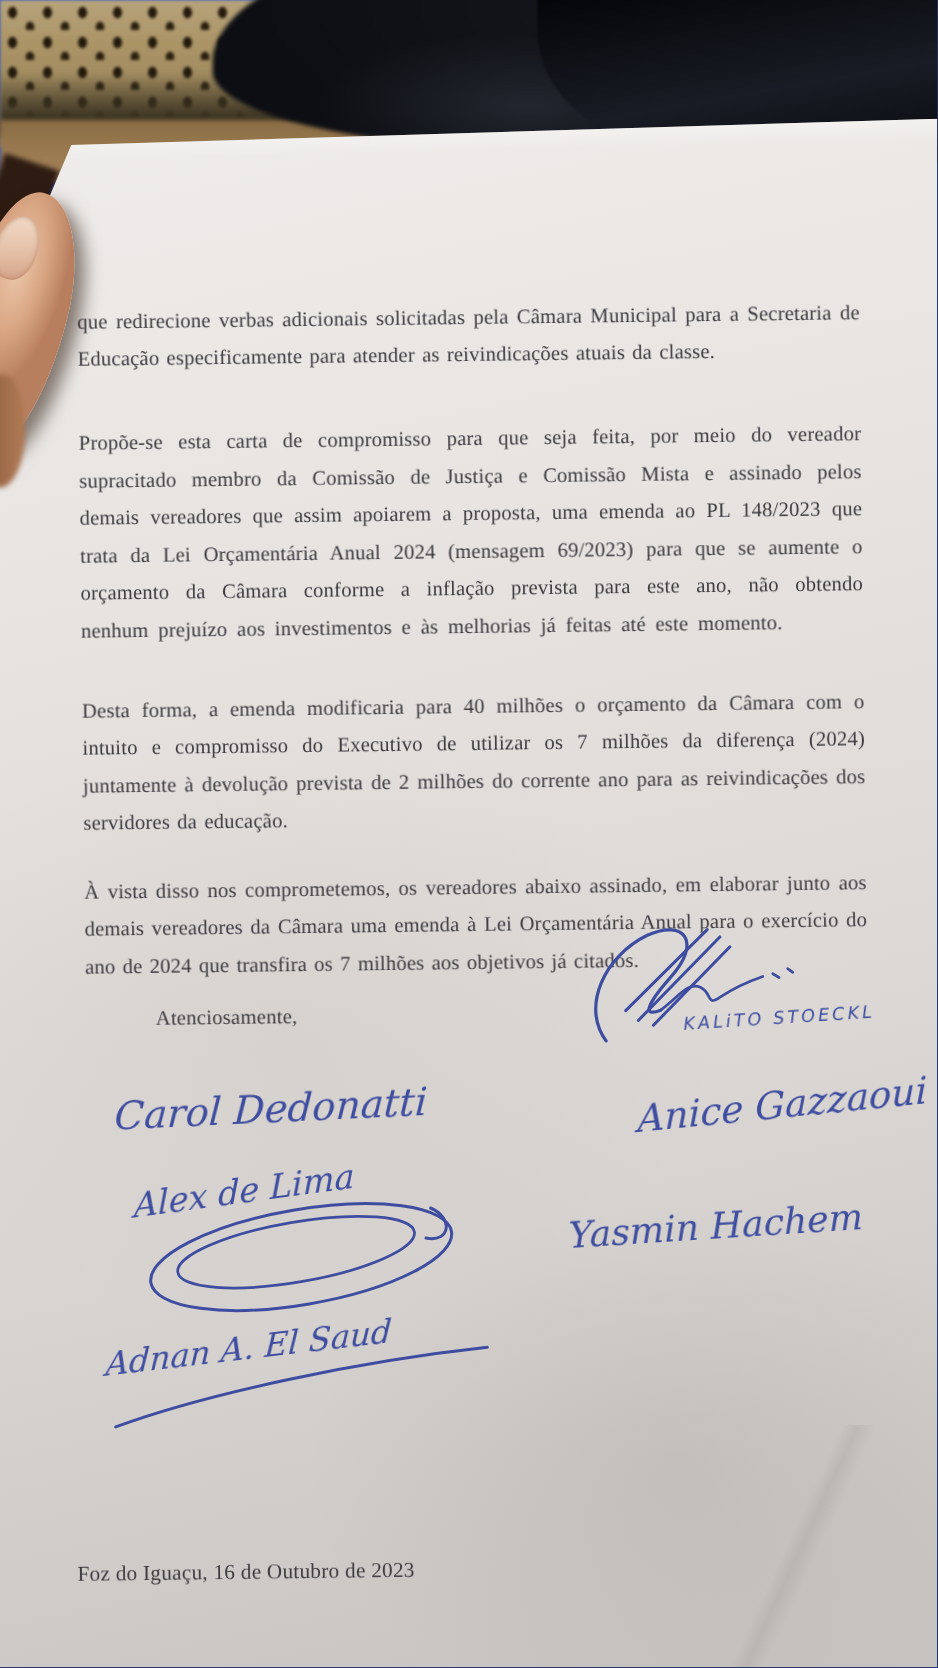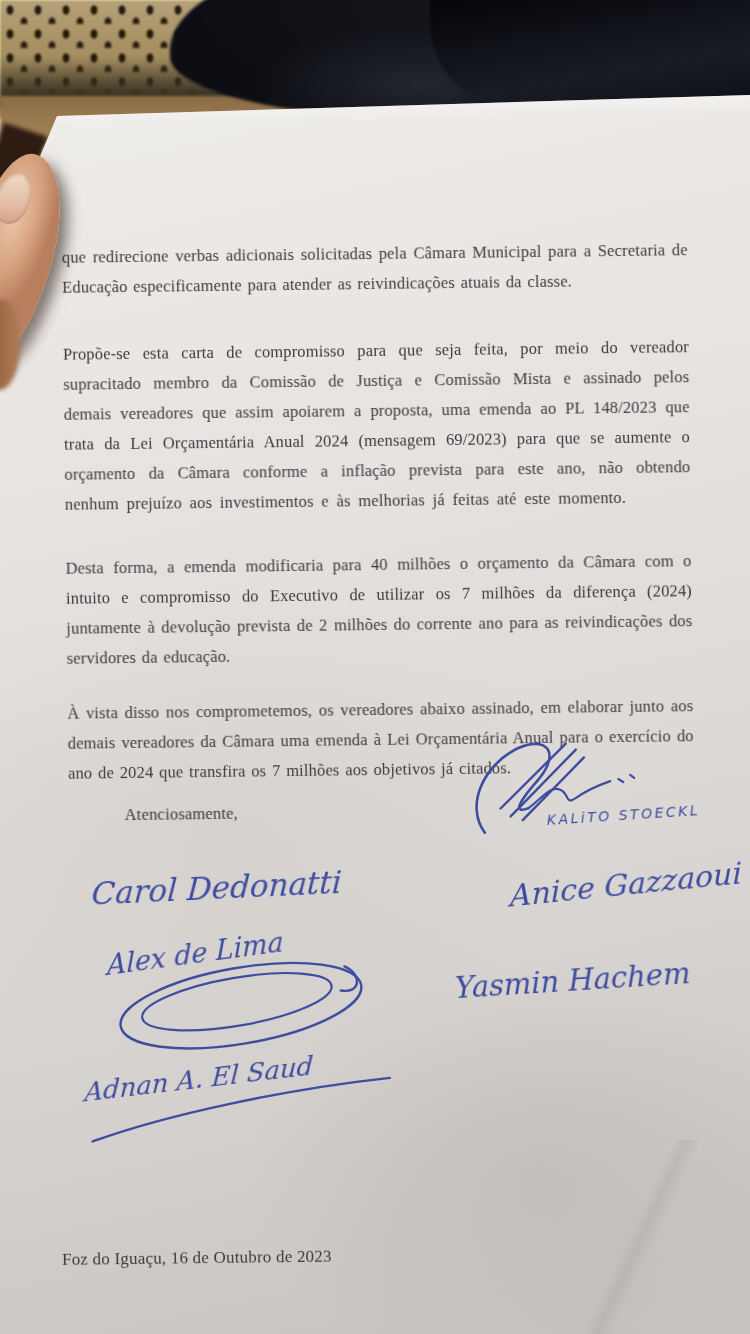--- a/index.html
+++ b/index.html
@@ -2,21 +2,21 @@
 <html style="--paper: #e3e0dd; --ink-text: #3c3b40; --ink-blue: #3e4da0; --wicker: #ab9466; --leather: #0d0f14; --wood: #7c4a1e; --skin: #d9a683;"><head>
 <meta charset="utf-8">
 <style>
   :root{
     --paper:#e3e0dd; --ink-text:#3c3b40; --ink-blue:#3e4da0;
     --wicker:#ab9466; --leather:#0d0f14; --wood:#7c4a1e; --skin:#d9a683;
   }
   html,body{margin:0;padding:0;background:#222;}
   .scene{
     position:relative; width:750px; height:1334px; overflow:hidden;
-    background:#fef9c3;
+    background:#1d4ed8;
     font-family:"Liberation Serif", serif;
   }
   
   .wicker{
     position:absolute; left:0; top:0; width:360px; height:118px;
     background-color:var(--wicker);
     background-image:
       radial-gradient(ellipse 6px 8px at 10px 10px, #241a0c 55%, rgba(36,26,12,0) 62%),
       radial-gradient(ellipse 6px 8px at 24px 22px, #2a1f0f 55%, rgba(42,31,15,0) 62%),
       linear-gradient(180deg, rgba(255,255,255,.14) 0%, rgba(0,0,0,0) 30%, rgba(0,0,0,.18) 100%);

